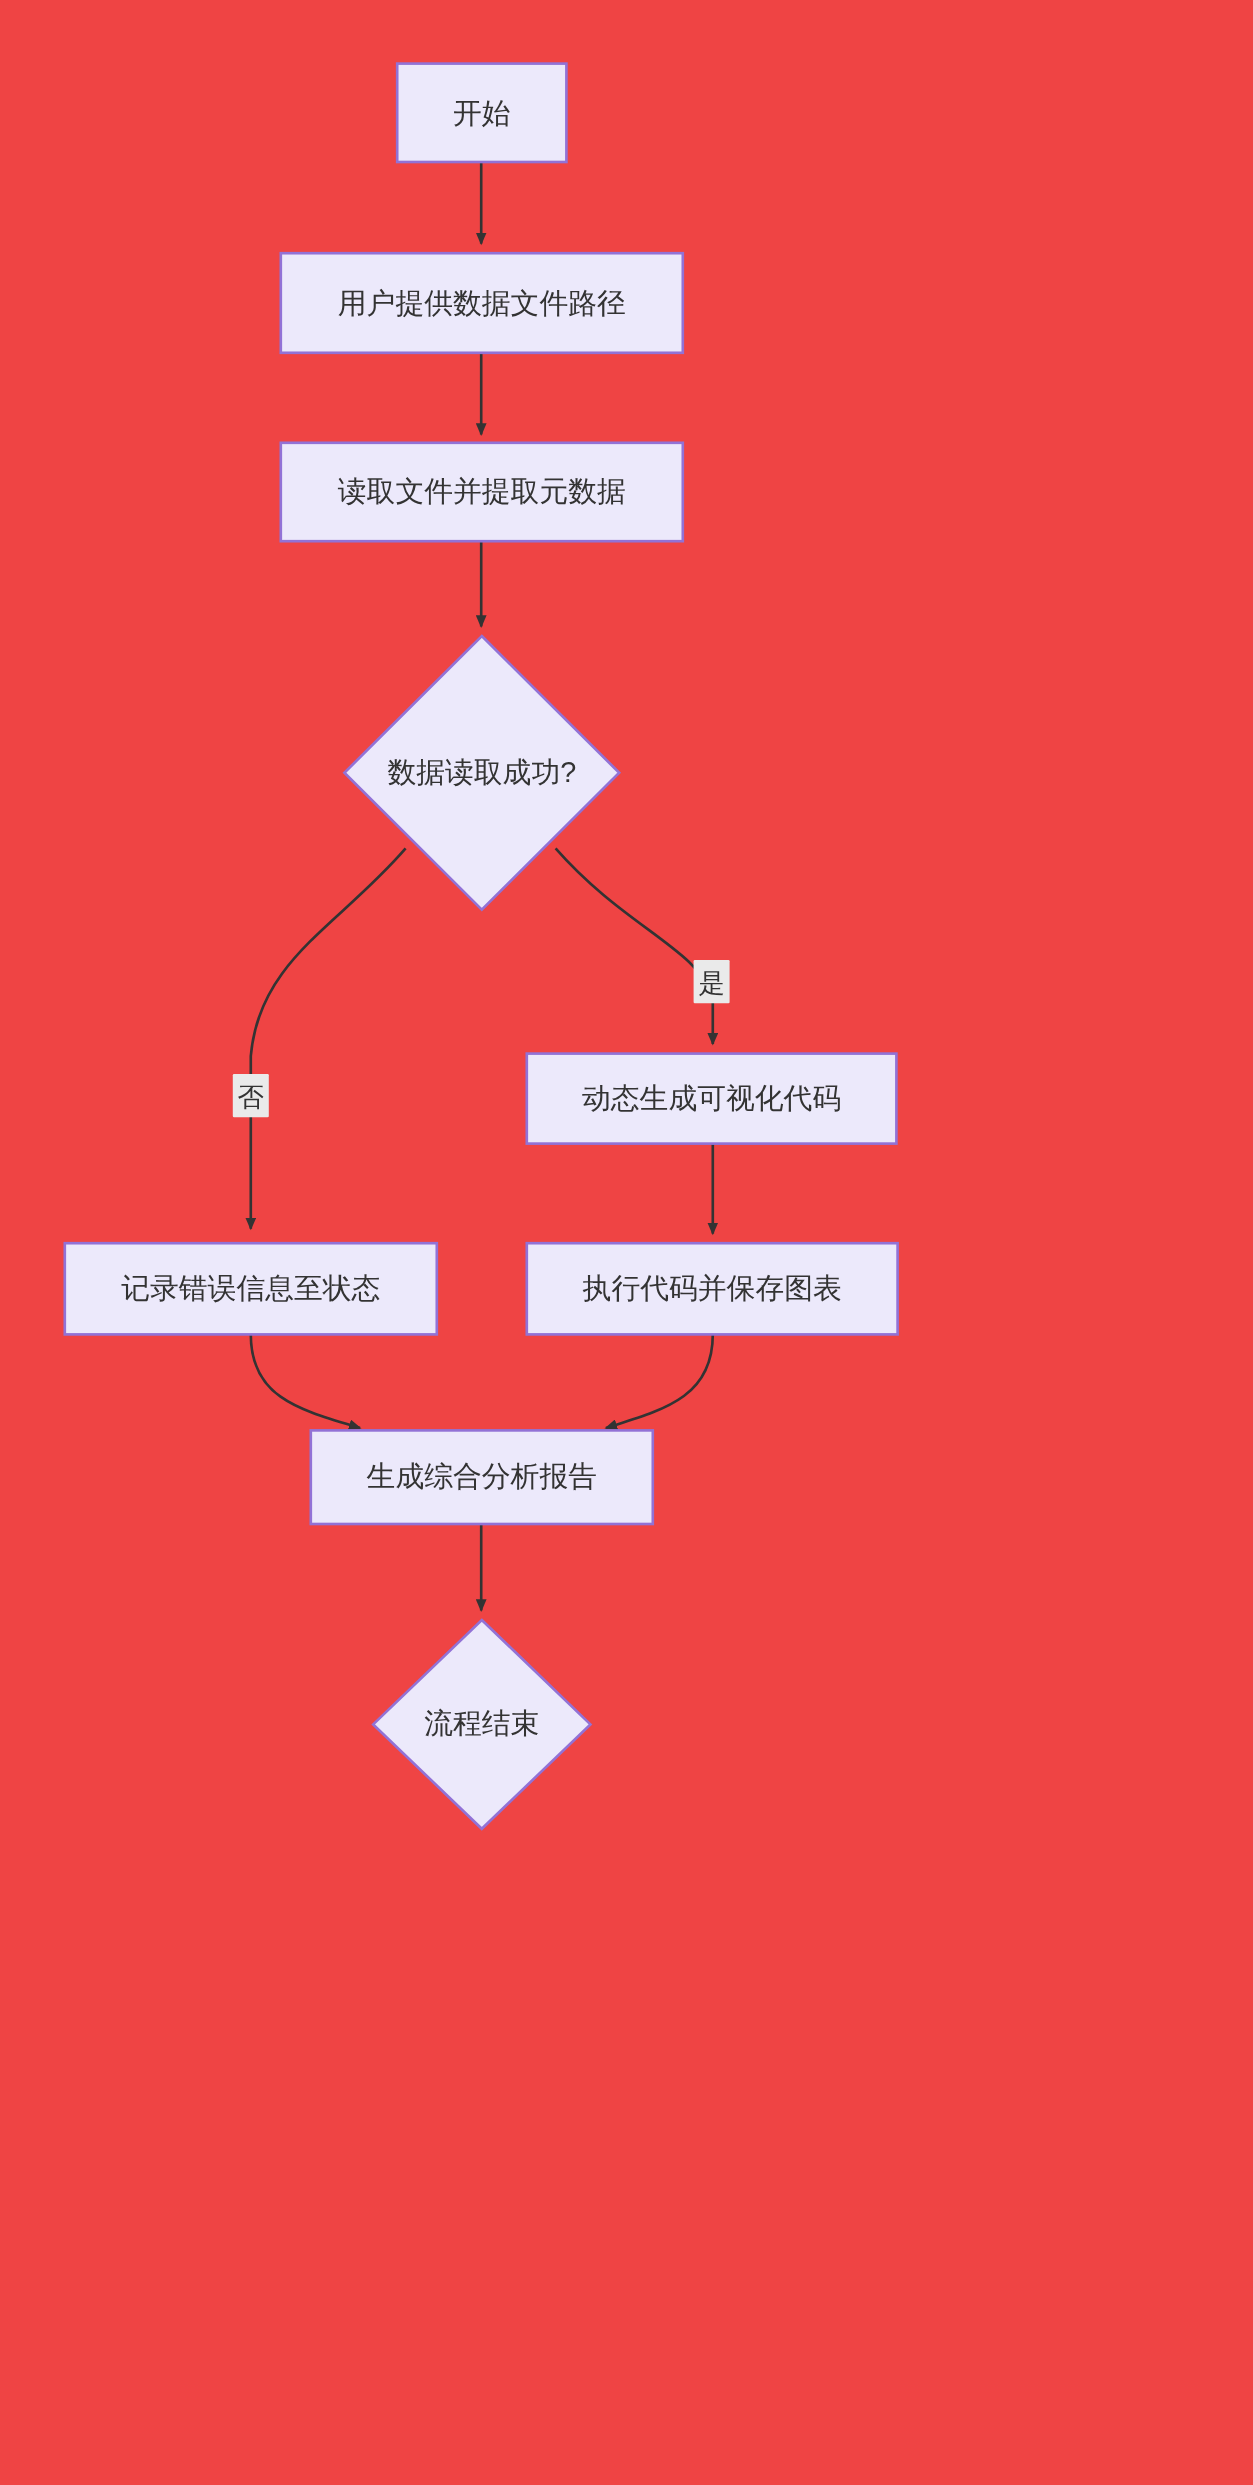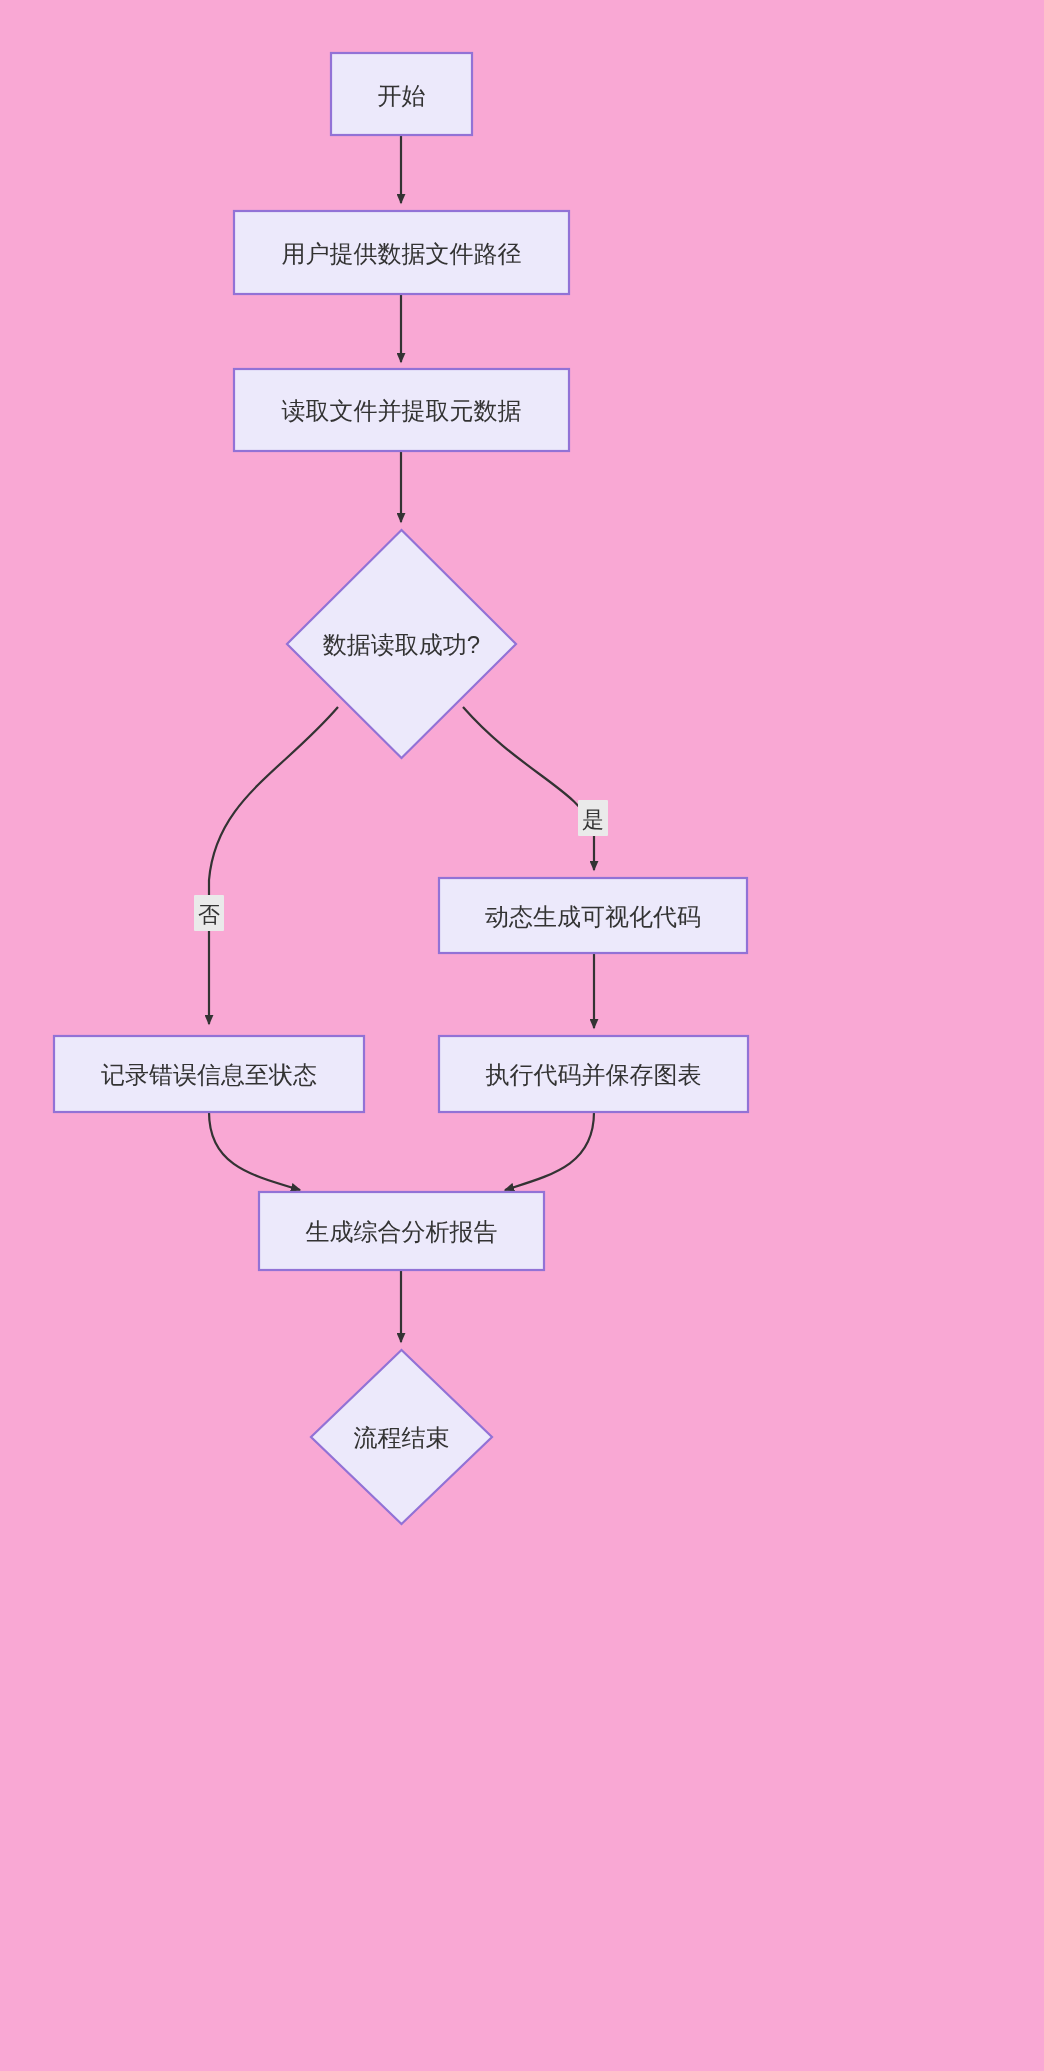--- a/index.html
+++ b/index.html
@@ -10,21 +10,21 @@
   body {
     width: 1044px;
     height: 2071px;
     font-family: "Liberation Sans", "DejaVu Sans", sans-serif;
     overflow: hidden;
   }
   #flowchart-root {
     position: relative;
     width: 1044px;
     height: 2071px;
-    background: #f9a8d4;
+    background: #ef4444;
   }
   svg#flow-svg {
     position: absolute;
     top: 0;
     left: 0;
     width: 1044px;
     height: 2071px;
     display: block;
   }
   .node-shape {

